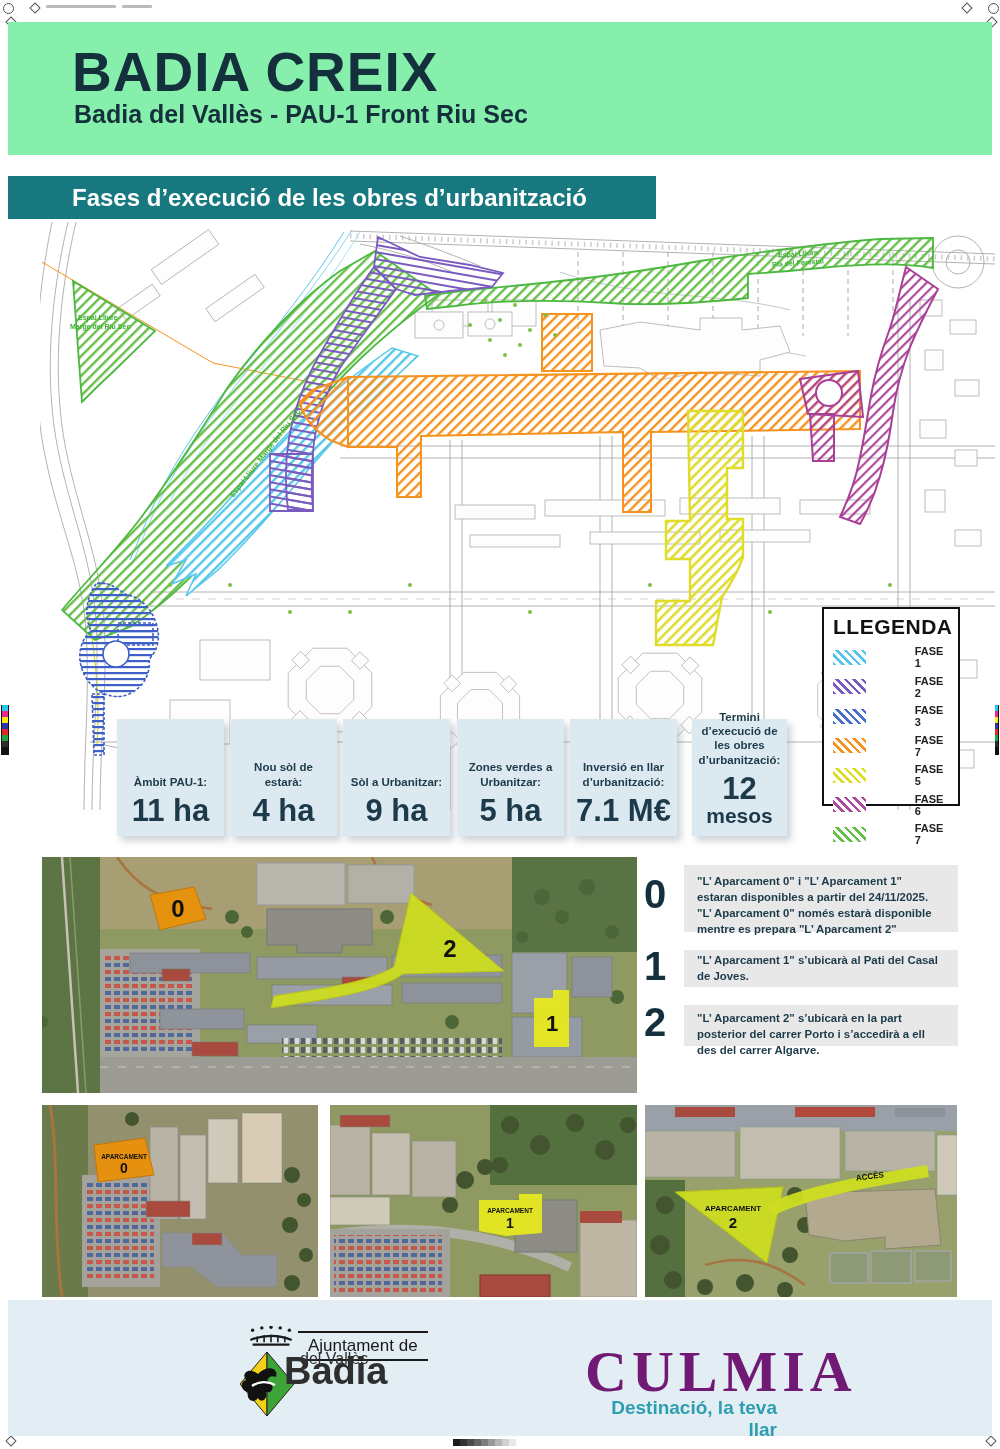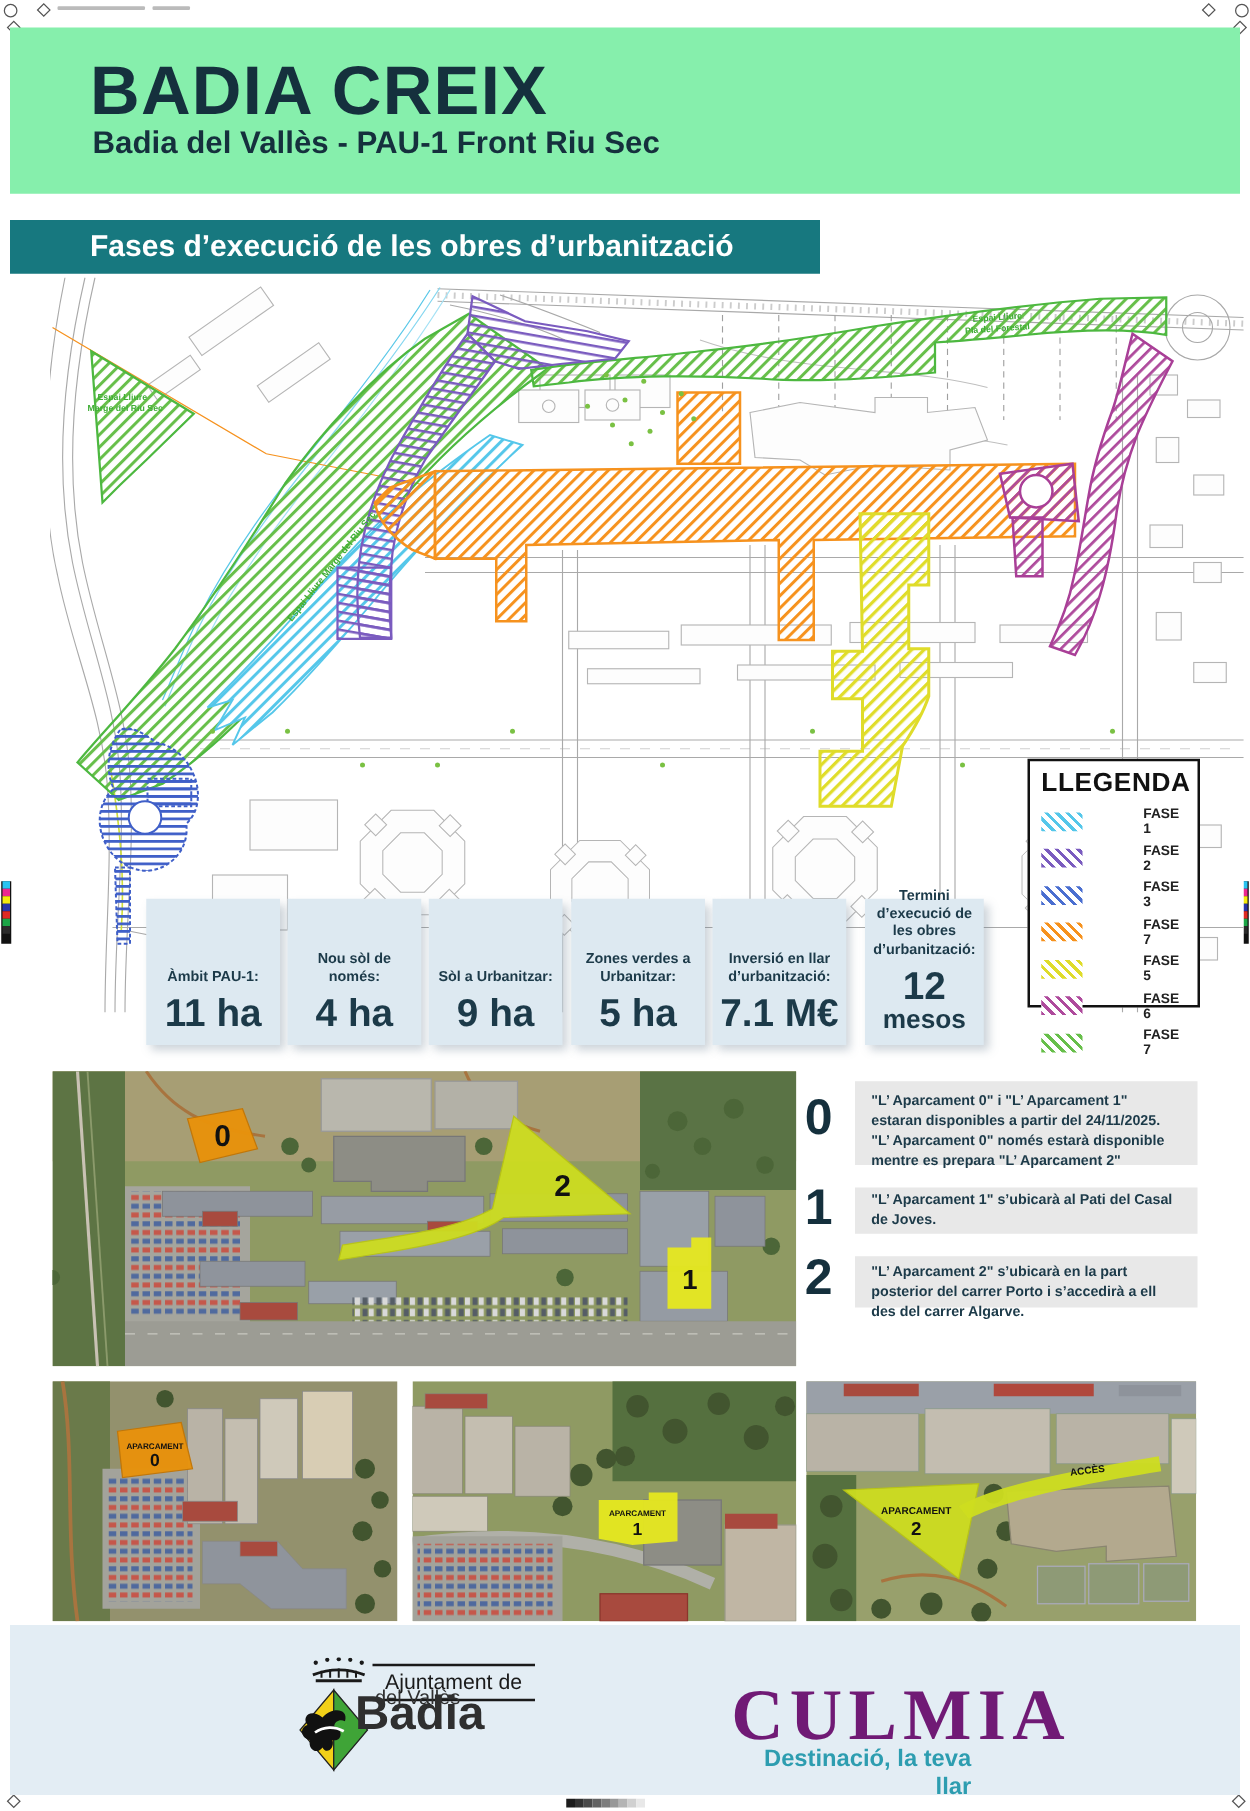--- a/index.html
+++ b/index.html
@@ -328,21 +328,21 @@
       <i class="sw f7"></i>
       <span>FASE 7</span>
     </div>
 </div>
 
 <div class="abs stat" style="left:117px">
   <div class="lbl">Àmbit PAU-1:</div>
   <div class="val">11 ha</div>
 </div>
 <div class="abs stat" style="left:230px">
-  <div class="lbl">Nou sòl de només:</div>
+  <div class="lbl">Nou sòl de estarà:</div>
   <div class="val">4 ha</div>
 </div>
 <div class="abs stat" style="left:343px">
   <div class="lbl">Sòl a Urbanitzar:</div>
   <div class="val">9 ha</div>
 </div>
 <div class="abs stat" style="left:457px">
   <div class="lbl">Zones verdes a Urbanitzar:</div>
   <div class="val">5 ha</div>
 </div>

